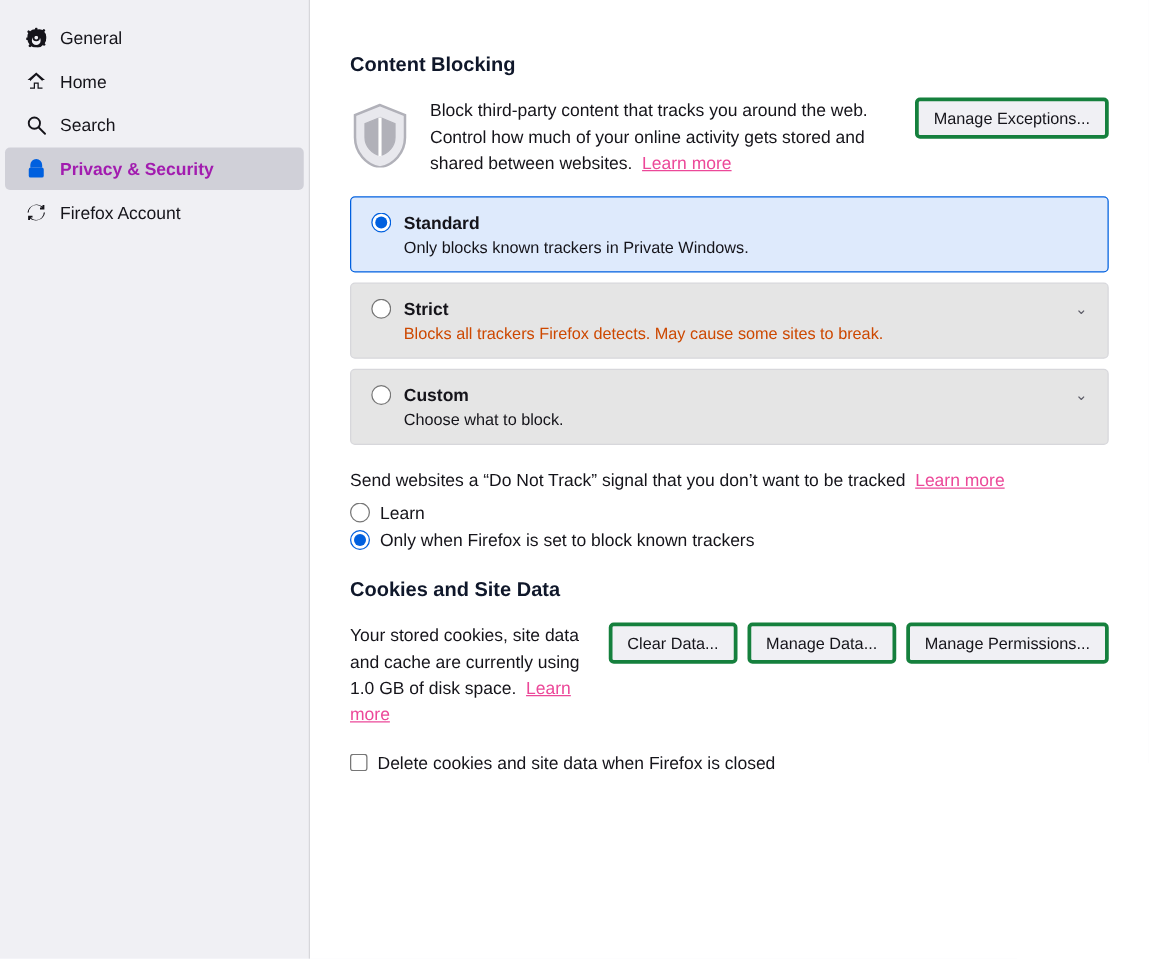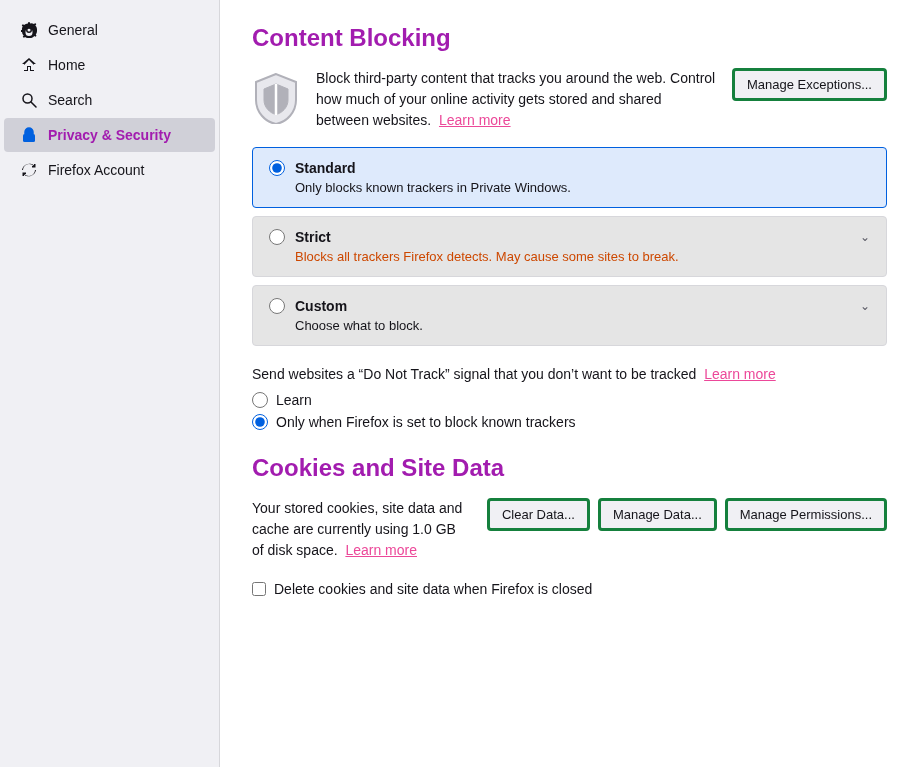--- a/index.html
+++ b/index.html
@@ -9,21 +9,21 @@
       background: #f9f9fb;
       color: #15141a;
       display: flex;
       height: 767px;
       width: 919px;
       overflow: hidden;
     }
 
     
     .sidebar {
-      width: 220px;
+      width: 248px;
       background: #f0f0f4;
       padding: 12px 0;
       flex-shrink: 0;
       border-right: 1px solid #d7d7db;
     }
     .sidebar-item {
       display: flex;
       align-items: center;
       padding: 8px 16px;
       cursor: pointer;
@@ -58,24 +58,25 @@
     
     .main-content {
       flex: 1;
       padding: 24px 32px;
       overflow-y: auto;
       background: #fff;
     }
 
     
     .section-title {
-      font-size: 24px;
+      font-size: 16px;
       font-weight: 600;
       margin-bottom: 16px;
-      color: #a21caf;
+      color: #0f172a;
+      margin-top: 20px;
     }
     .shield-icon-wrapper {
       flex-shrink: 0;
       margin-top: 4px;
     }
     .content-blocking-text {
       color: #15141a;
       line-height: 1.5;
     }
     .link-text {

